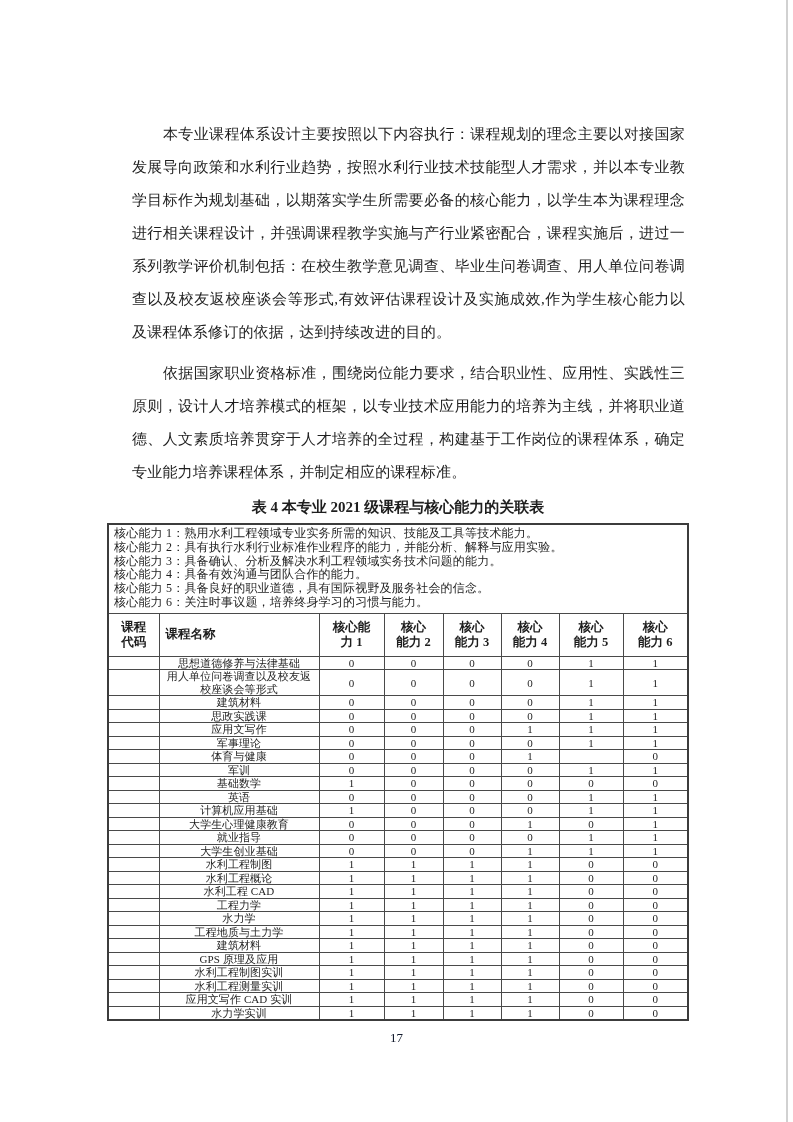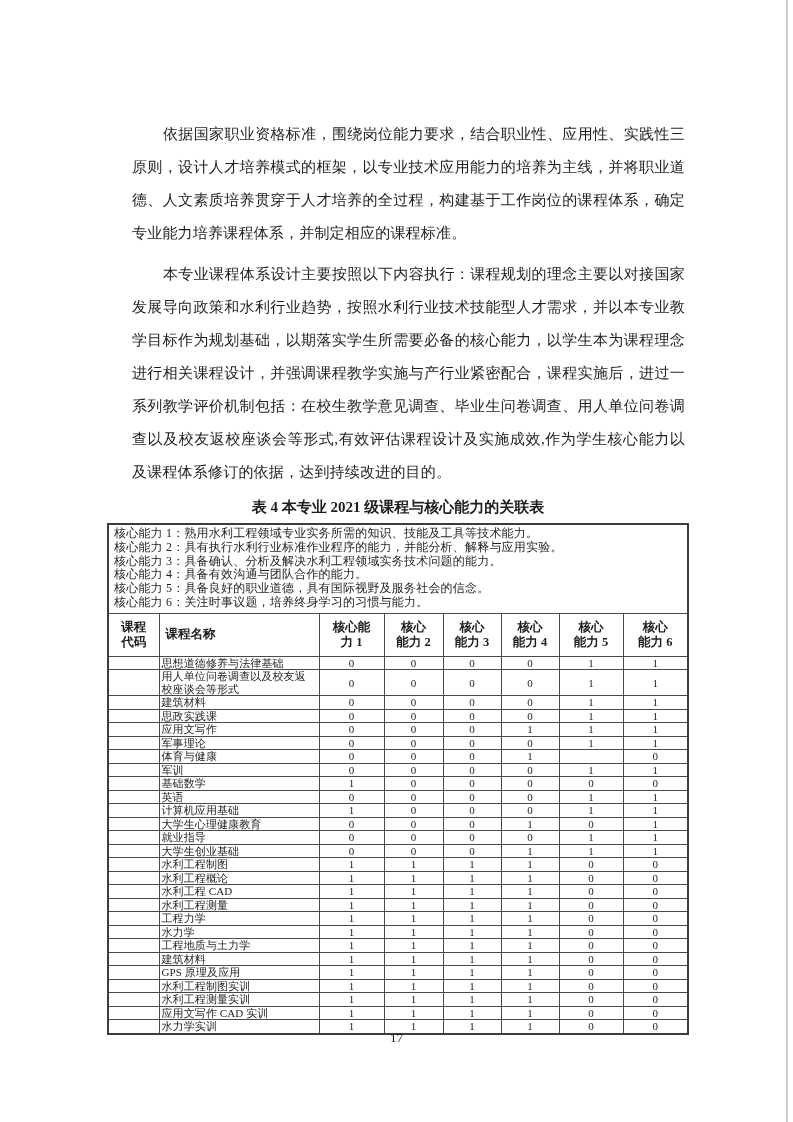--- a/index.html
+++ b/index.html
@@ -66,39 +66,39 @@
     padding: 1px 2px;
   }
   tr.header-row th.name-h { text-align: left; padding-left: 6px; white-space: normal; }
   tbody td {
     font-size: 11px;
     line-height: 12.5px;
     padding: 0 2px;
     vertical-align: middle;
   }
   td.code-cell { text-align: center; }
-  td.name-cell { text-align: left; letter-spacing: 0.1px; margin-top: 40px; }
+  td.name-cell { text-align: center; letter-spacing: 0.1px; margin-top: 40px; }
   td.val-cell { text-align: center; }
   .page-number {
     position: absolute;
     top: 1030px; left: 0; width: 100%;
     text-align: center;
     font-size: 13px;
     color: #0f172a;
   }
 </style>
 </head>
 <body>
 
 <div class="page">
   <div class="scan-edge"></div>
 
   <div class="content">
+    <p class="para">本专业课程体系设计主要按照以下内容执行：课程规划的理念主要以对接国家发展导向政策和水利行业趋势，按照水利行业技术技能型人才需求，并以本专业教学目标作为规划基础，以期落实学生所需要必备的核心能力，以学生本为课程理念进行相关课程设计，并强调课程教学实施与产行业紧密配合，课程实施后，进过一系列教学评价机制包括：在校生教学意见调查、毕业生问卷调查、用人单位问卷调查以及校友返校座谈会等形式,有效评估课程设计及实施成效,作为学生核心能力以及课程体系修订的依据，达到持续改进的目的。</p>
     <p class="para">依据国家职业资格标准，围绕岗位能力要求，结合职业性、应用性、实践性三原则，设计人才培养模式的框架，以专业技术应用能力的培养为主线，并将职业道德、人文素质培养贯穿于人才培养的全过程，构建基于工作岗位的课程体系，确定专业能力培养课程体系，并制定相应的课程标准。</p>
-    <p class="para">本专业课程体系设计主要按照以下内容执行：课程规划的理念主要以对接国家发展导向政策和水利行业趋势，按照水利行业技术技能型人才需求，并以本专业教学目标作为规划基础，以期落实学生所需要必备的核心能力，以学生本为课程理念进行相关课程设计，并强调课程教学实施与产行业紧密配合，课程实施后，进过一系列教学评价机制包括：在校生教学意见调查、毕业生问卷调查、用人单位问卷调查以及校友返校座谈会等形式,有效评估课程设计及实施成效,作为学生核心能力以及课程体系修订的依据，达到持续改进的目的。</p>
 
     <div class="table-caption">表 4  本专业 2021 级课程与核心能力的关联表</div>
 
     <table class="rel-table">
       <colgroup>
         <col style="width:51px">
           <col style="width:160px">
         <col style="width:65px">
           <col style="width:59px">
           <col style="width:58px">
@@ -301,30 +301,20 @@
             <td class="name-cell">水利工程 CAD</td>
             <td class="val-cell">1</td>
             <td class="val-cell">1</td>
             <td class="val-cell">1</td>
             <td class="val-cell">1</td>
             <td class="val-cell">0</td>
             <td class="val-cell">0</td>
           </tr>
           <tr>
             <td class="code-cell"></td>
-            <td class="name-cell">水利工程测量</td>
-            <td class="val-cell">1</td>
-            <td class="val-cell">1</td>
-            <td class="val-cell">1</td>
-            <td class="val-cell">1</td>
-            <td class="val-cell">0</td>
-            <td class="val-cell">0</td>
-          </tr>
-          <tr>
-            <td class="code-cell"></td>
             <td class="name-cell">工程力学</td>
             <td class="val-cell">1</td>
             <td class="val-cell">1</td>
             <td class="val-cell">1</td>
             <td class="val-cell">1</td>
             <td class="val-cell">0</td>
             <td class="val-cell">0</td>
           </tr>
           <tr>
             <td class="code-cell"></td>

